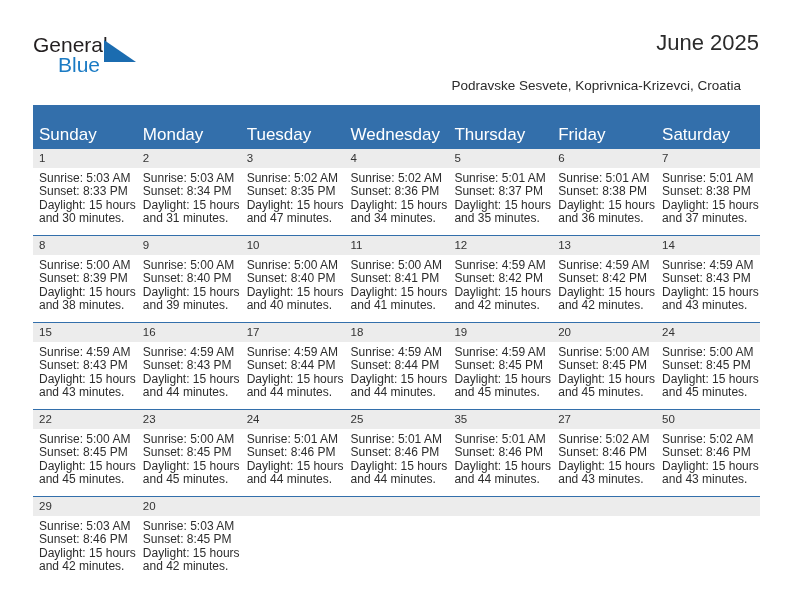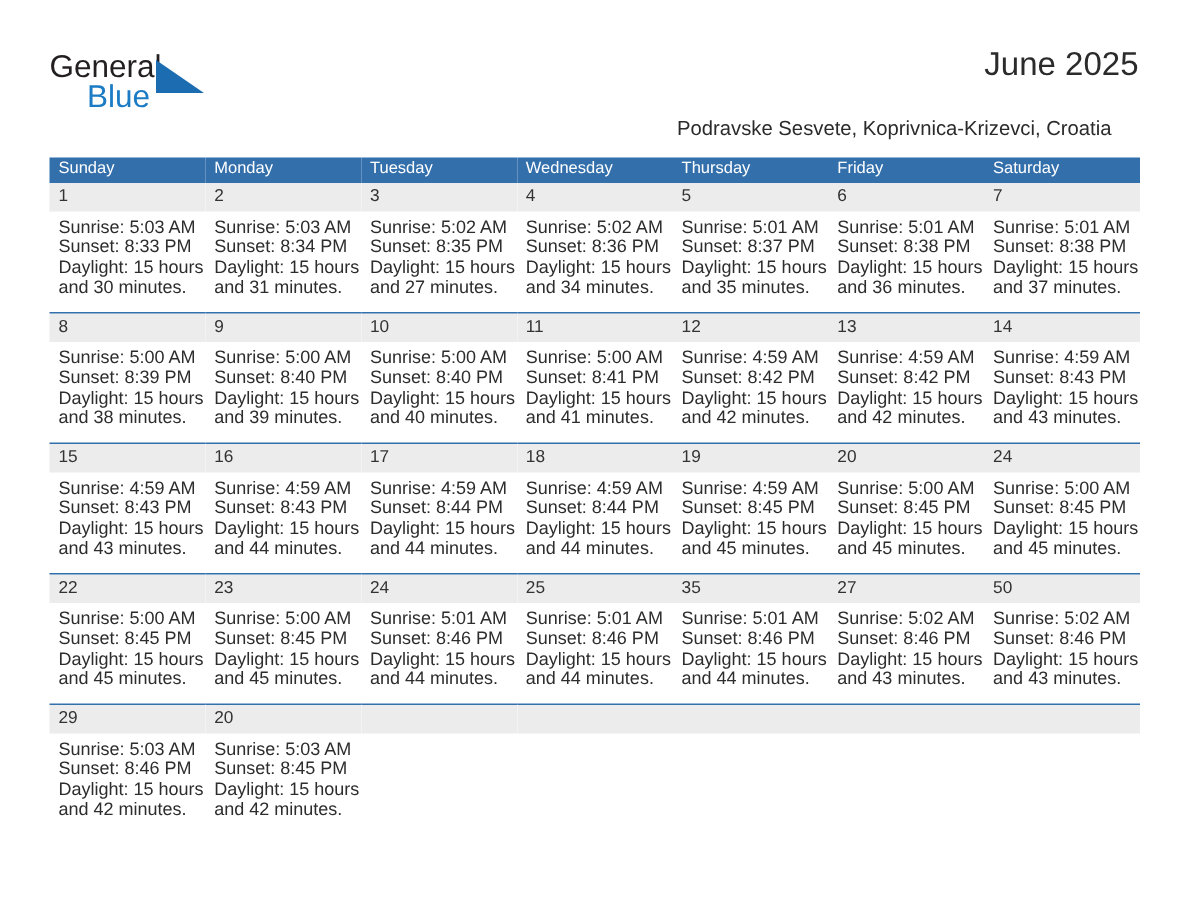--- a/index.html
+++ b/index.html
@@ -83,24 +83,24 @@
     position: absolute;
     left: 33px;
     top: 105px;
     width: 727px;
     border-collapse: collapse;
     table-layout: fixed;
   }
   .calendar th {
     background: #336fab;
     color: #ffffff;
-    font-size: 11px;
+    font-size: 17px;
     font-weight: normal;
     text-align: left;
-    padding: 0 0 4px 6px;
+    padding: 20px 0 4px 6px;
     height: 13px;
     border: none;
     margin-left: 17px;
   }
   .calendar td {
     vertical-align: top;
     padding: 0;
     border: none;
     width: 103.85px;
   }
@@ -197,21 +197,21 @@
           </div>
         </div>
           </td>
         <td>
             <div class="cell">
           <div class="daynum">3</div>
           <div class="info">
             <div>Sunrise: 5:02 AM</div>
             <div>Sunset: 8:35 PM</div>
             <div>Daylight: 15 hours</div>
-            <div>and 27 minutes.</div>
+            <div>and 47 minutes.</div>
           </div>
         </div>
           </td>
         <td>
             <div class="cell">
           <div class="daynum">4</div>
           <div class="info">
             <div>Sunrise: 5:02 AM</div>
             <div>Sunset: 8:36 PM</div>
             <div>Daylight: 15 hours</div>

